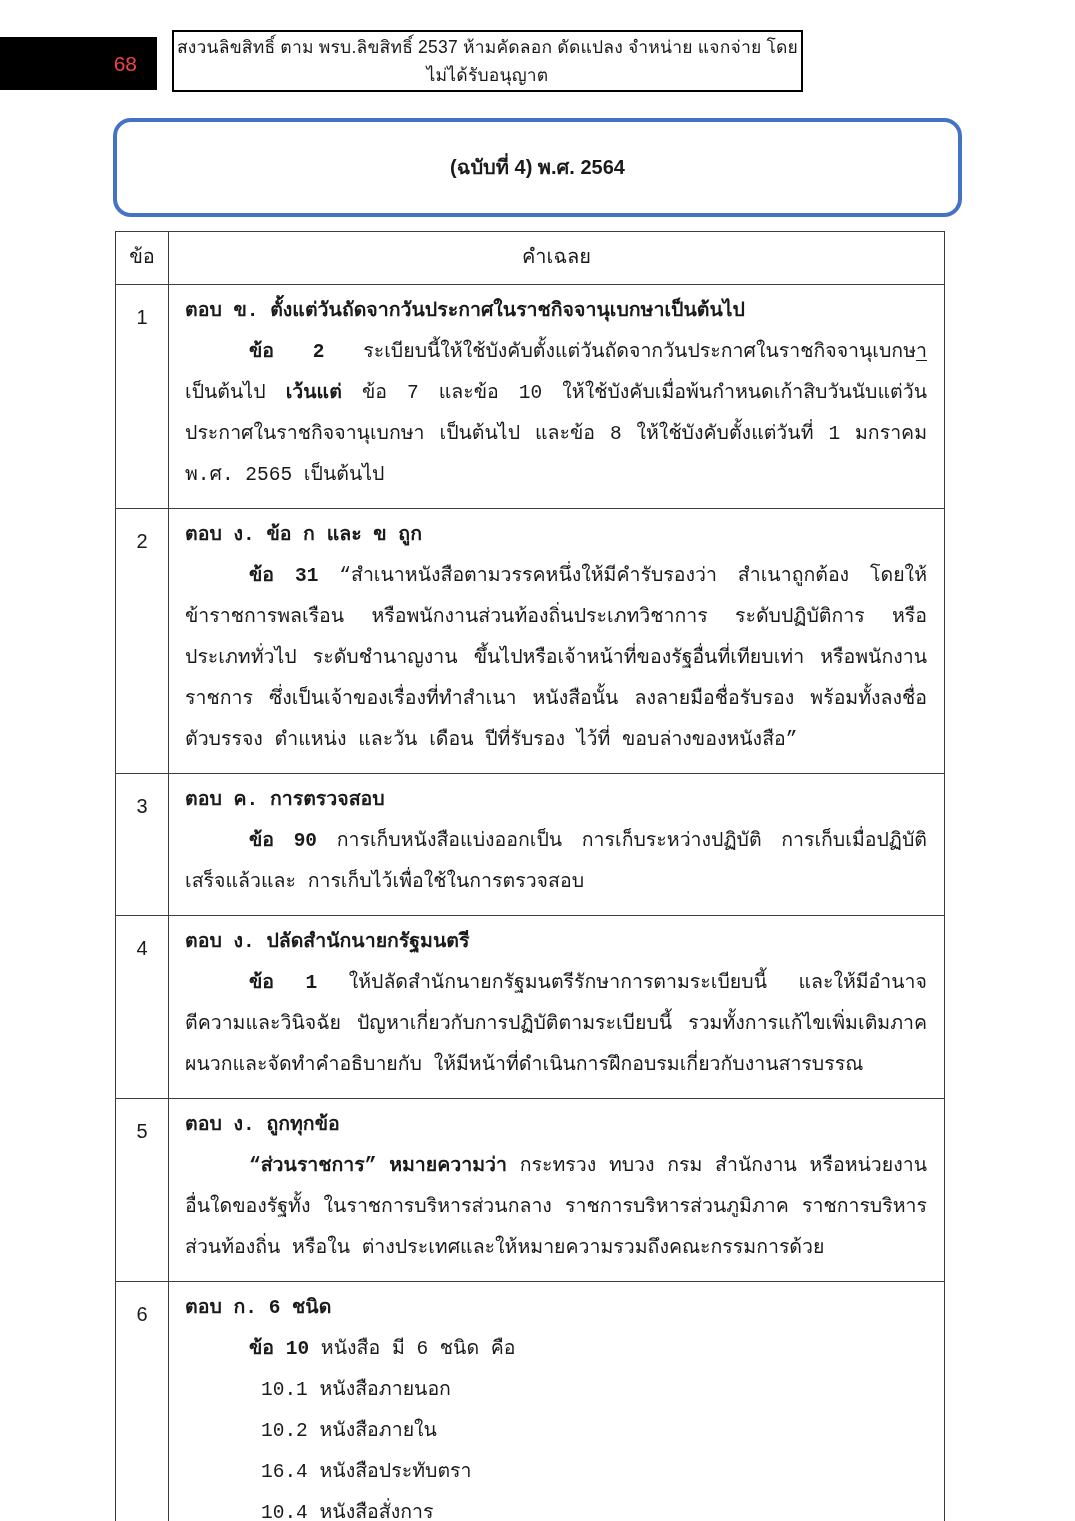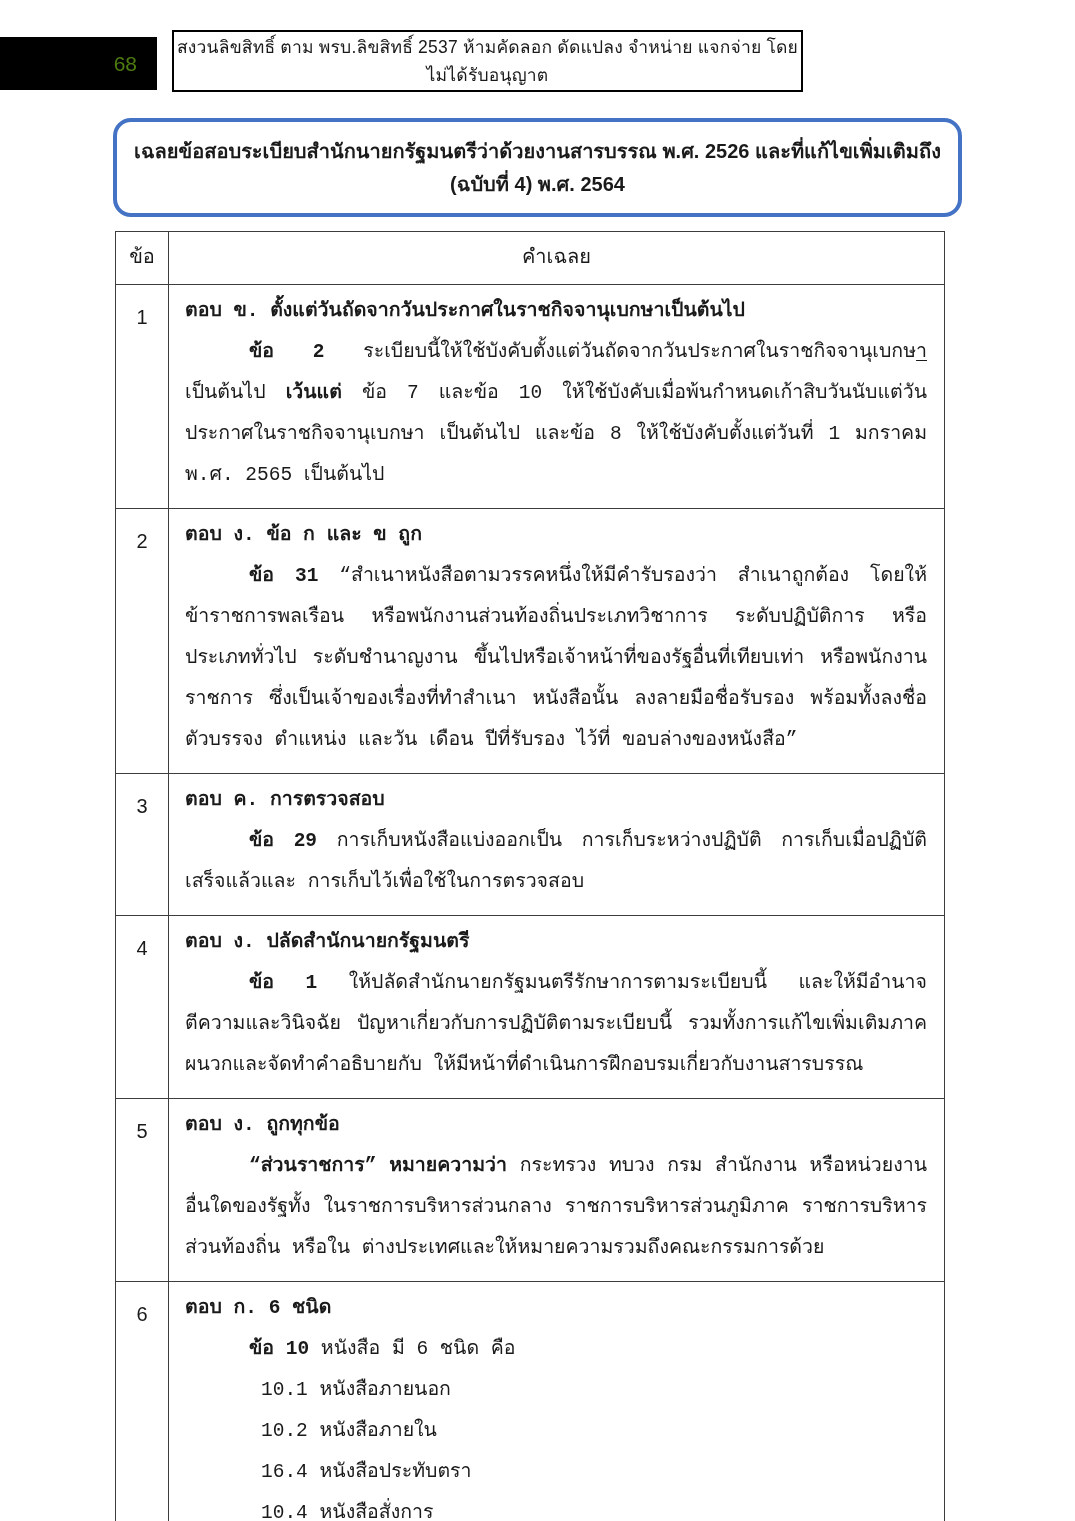--- a/index.html
+++ b/index.html
@@ -5,21 +5,21 @@
   * { margin:0; padding:0; box-sizing:border-box; }
   html,body { background:#ffffff; }
   body{
     width:1075px; height:1521px; position:relative; overflow:hidden;
     font-family:"Liberation Sans","DejaVu Sans",sans-serif;
     color:#1a1a1a;
   }
   
   .pagenum-box{
     position:absolute; left:0; top:37px; width:157px; height:53px;
-    background:#000; color:#4d7c0f; display:flex; align-items:center; justify-content:flex-end;
+    background:#000; color:#ef4444; display:flex; align-items:center; justify-content:flex-end;
     padding-right:20px; font-size:21px;
   }
   .copyright-box{
     position:absolute; left:172px; top:30px; width:631px; height:62px;
     border:2px solid #000; display:flex; align-items:center; justify-content:center;
     font-size:17.5px; letter-spacing:.2px; text-align:center;
   }
   
   .title-box{
     position:absolute; left:113px; top:118px; width:849px; height:99px;
@@ -63,21 +63,20 @@
 
 <div class="pagenum-box">
   <span>68</span>
 </div>
 
 <div class="copyright-box">
   <span>สงวนลิขสิทธิ์ ตาม พรบ.ลิขสิทธิ์ 2537 ห้ามคัดลอก ดัดแปลง จำหน่าย แจกจ่าย โดยไม่ได้รับอนุญาต</span>
 </div>
 
 <div class="title-box">
-  <div>เฉลยข้อสอบระเบียบสำนักนายกรัฐมนตรีว่าด้วยงานสารบรรณ พ.ศ. 2526 และที่แก้ไขเพิ่มเติมถึง</div>
   <div>(ฉบับที่ 4) พ.ศ. 2564</div>
 </div>
 
 <div class="content">
 
   <table class="answers">
     <colgroup>
         <col class="c-no">
         <col>
       </colgroup>
@@ -99,21 +98,21 @@
           <td class="no-cell">2</td>
           <td class="ans-cell">
             <div class="answer-line">ตอบ  ง. ข้อ ก และ ข ถูก</div>
             <p class="ans-par"><span class="seg-b ">ข้อ 31</span><span> “สำเนาหนังสือตามวรรคหนึ่งให้มีคำรับรองว่า สำเนาถูกต้อง โดยให้ข้าราชการพลเรือน หรือพนักงานส่วนท้องถิ่นประเภทวิชาการ ระดับปฏิบัติการ หรือประเภททั่วไป ระดับชำนาญงาน ขึ้นไปหรือเจ้าหน้าที่ของรัฐอื่นที่เทียบเท่า หรือพนักงานราชการ ซึ่งเป็นเจ้าของเรื่องที่ทำสำเนา หนังสือนั้น  ลงลายมือชื่อรับรอง พร้อมทั้งลงชื่อตัวบรรจง ตำแหน่ง และวัน เดือน ปีที่รับรอง ไว้ที่ ขอบล่างของหนังสือ”</span></p>
           </td>
         </tr>
         <tr>
           <td class="no-cell">3</td>
           <td class="ans-cell">
             <div class="answer-line">ตอบ ค. การตรวจสอบ</div>
-            <p class="ans-par"><span class="seg-b ">ข้อ 29</span><span> การเก็บหนังสือแบ่งออกเป็น การเก็บระหว่างปฏิบัติ การเก็บเมื่อปฏิบัติเสร็จแล้วและ การเก็บไว้เพื่อใช้ในการตรวจสอบ</span></p>
+            <p class="ans-par"><span class="seg-b ">ข้อ 90</span><span> การเก็บหนังสือแบ่งออกเป็น การเก็บระหว่างปฏิบัติ การเก็บเมื่อปฏิบัติเสร็จแล้วและ การเก็บไว้เพื่อใช้ในการตรวจสอบ</span></p>
           </td>
         </tr>
         <tr>
           <td class="no-cell">4</td>
           <td class="ans-cell">
             <div class="answer-line">ตอบ ง. ปลัดสำนักนายกรัฐมนตรี</div>
             <p class="ans-par"><span class="seg-b ">ข้อ 1</span><span> ให้ปลัดสำนักนายกรัฐมนตรีรักษาการตามระเบียบนี้ และให้มีอำนาจตีความและวินิจฉัย ปัญหาเกี่ยวกับการปฏิบัติตามระเบียบนี้ รวมทั้งการแก้ไขเพิ่มเติมภาคผนวกและจัดทำคำอธิบายกับ ให้มีหน้าที่ดำเนินการฝึกอบรมเกี่ยวกับงานสารบรรณ</span></p>
           </td>
         </tr>
         <tr>

